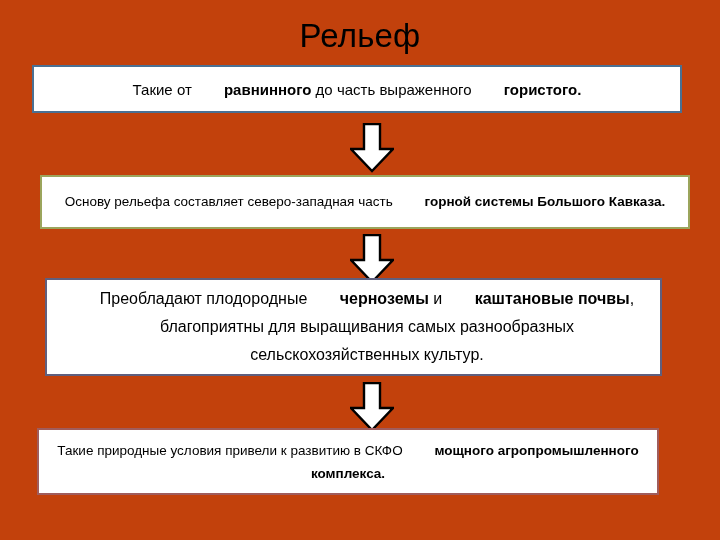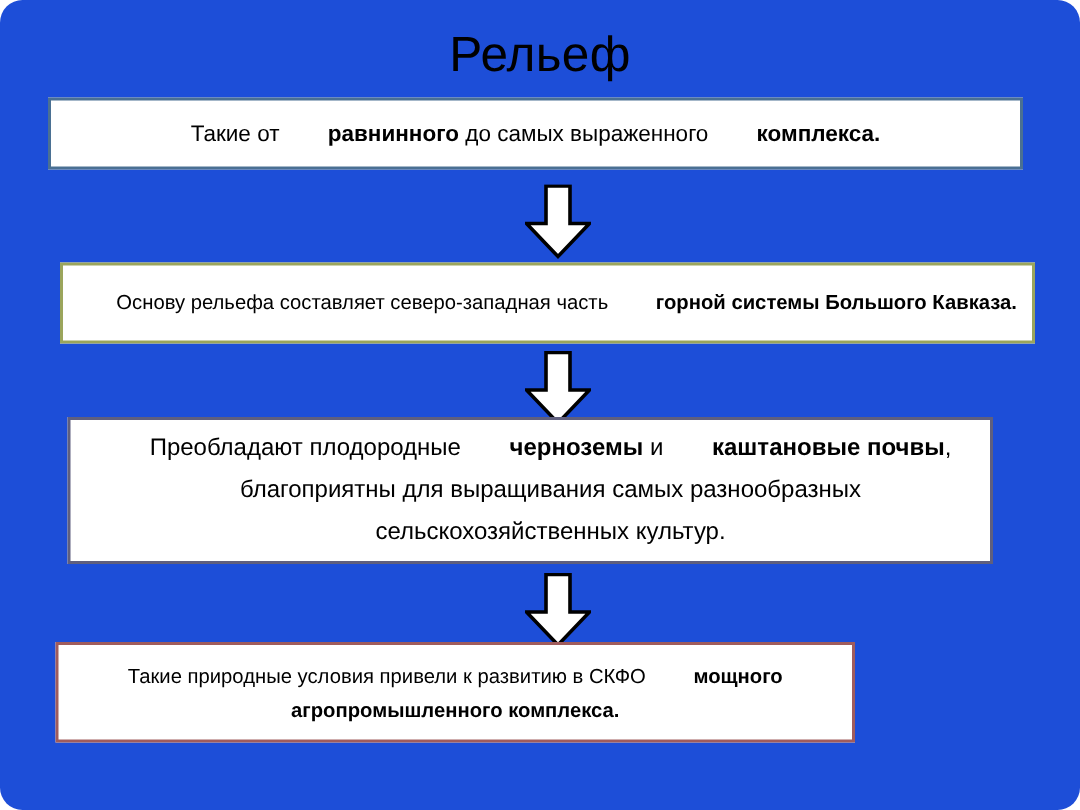--- a/index.html
+++ b/index.html
@@ -73,42 +73,41 @@
   #box-2 {
     left: 40px;
     top: 175px;
     width: 650px;
     height: 54px;
     border-color: #9BA55C;
   }
   #box-2 .box-text {
     font-size: 13.5px;
     line-height: 20px;
-    text-align: right;
   }
 
   
   #box-3 {
     left: 45px;
     top: 278px;
     width: 617px;
     height: 98px;
     border-color: #5F5F7E;
     padding-left: 37px;
   }
   #box-3 .box-text {
     font-size: 16px;
     line-height: 28px;
   }
 
   
   #box-4 {
     left: 37px;
     top: 428px;
-    width: 533px;
+    width: 622px;
     height: 67px;
     border-color: #A05C5C;
   }
   #box-4 .box-text {
     font-size: 13.5px;
     line-height: 23px;
   }
 
   .b { font-weight: bold; margin-left: 28px; }
 
@@ -123,26 +122,26 @@
     width: 100%;
     height: 100%;
   }
   #arrow-1 { left: 350px; top: 123px; }
   #arrow-2 { left: 350px; top: 234px; }
   #arrow-3 { left: 350px; top: 382px; }
 </style>
 </head>
 <body>
 
-<div id="slide" style="background: #1d4ed8; border-radius: 15px;">
+<div id="slide" style="background: #c2410c;">
 
   <div class="slide-title">Рельеф</div>
 
   <div class="flow-box" id="box-1" style="border-color: rgb(74, 112, 147);">
-    <span class="box-text"><span>Такие от </span><span class="b">равнинного</span><span> до самых выраженного </span><span class="b">комплекса.</span></span>
+    <span class="box-text"><span>Такие от </span><span class="b">равнинного</span><span> до часть выраженного </span><span class="b">гористого.</span></span>
   </div>
 
   <div class="arrow-down" id="arrow-1">
     <svg viewBox="0 0 44 50" xmlns="http://www.w3.org/2000/svg">
       <polygon points="14,1 30,1 30,26 43,26 22,48 1,26 14,26" fill="#ffffff" stroke="#000000" stroke-width="2.4" stroke-linejoin="miter"></polygon>
     </svg>
   </div>
 
   <div class="flow-box" id="box-2" style="border-color: rgb(155, 165, 92);">
     <span class="box-text"><span>Основу рельефа составляет северо-западная часть </span><span class="b">горной системы Большого Кавказа.</span></span>

